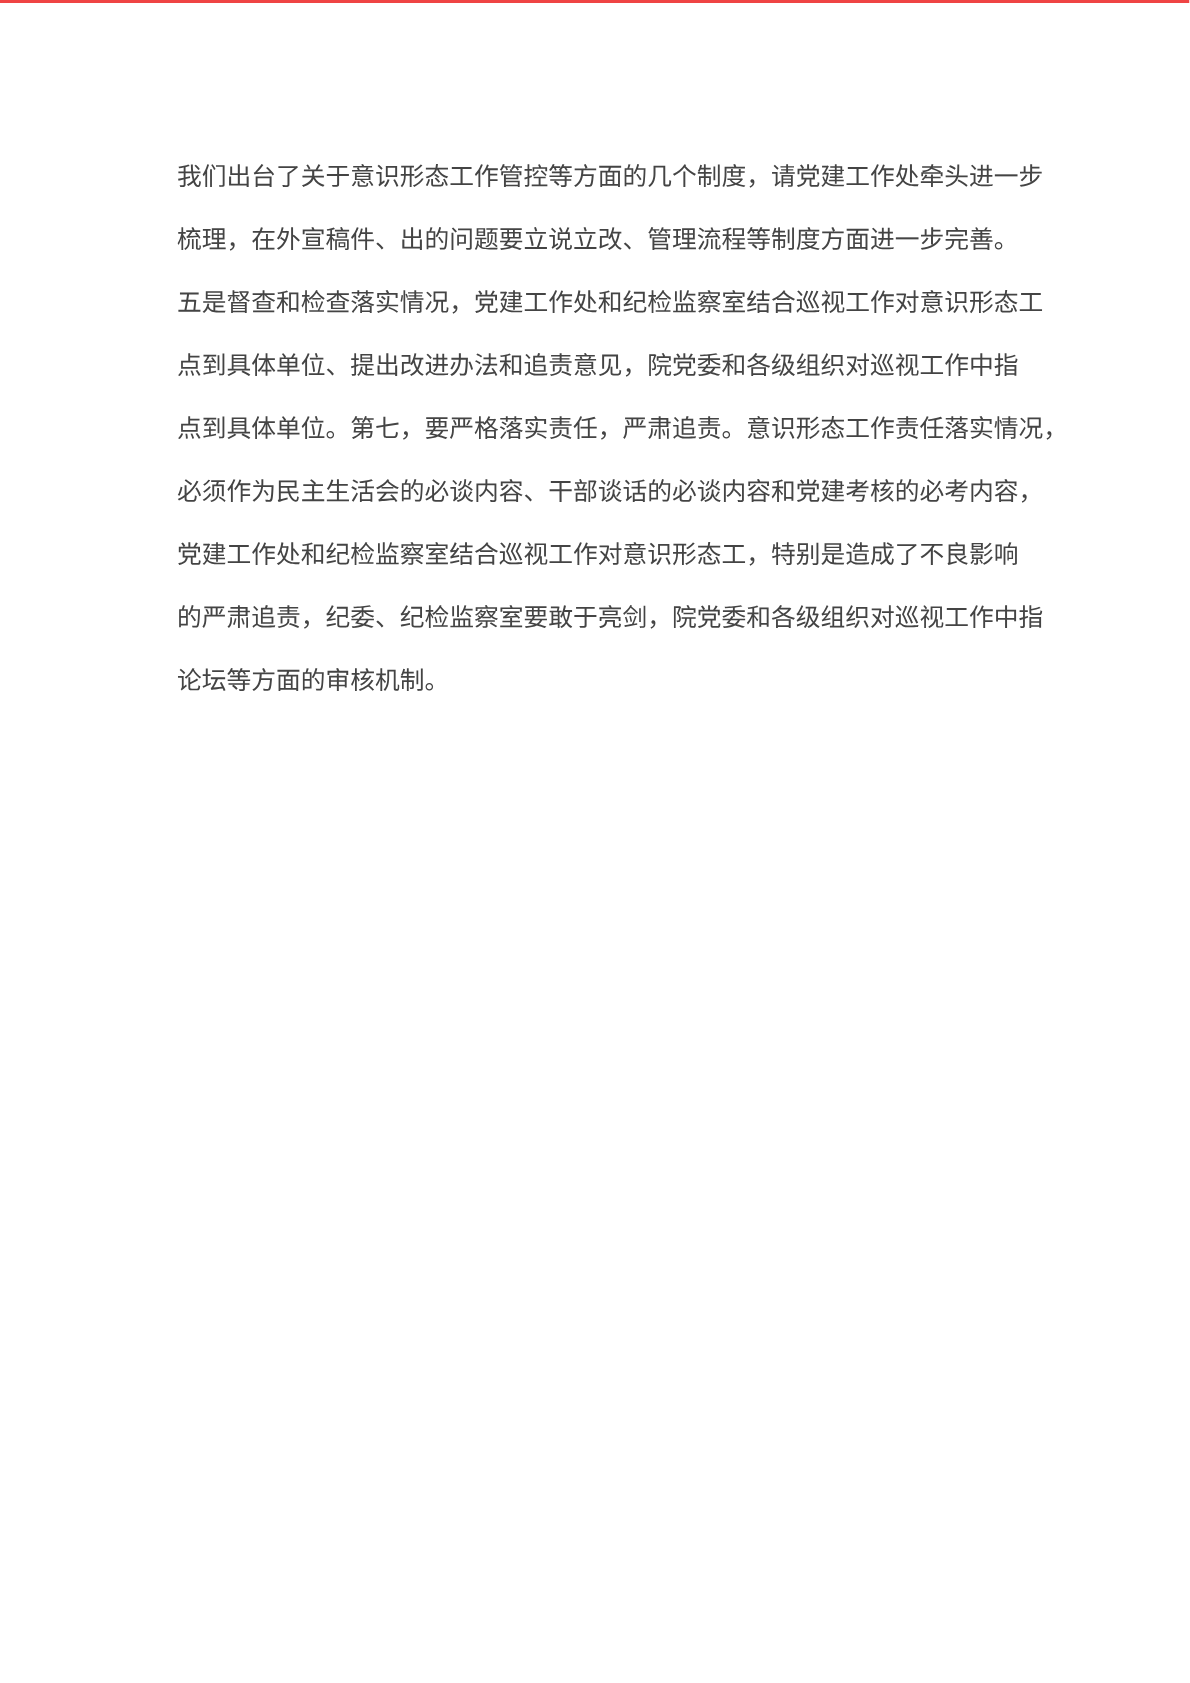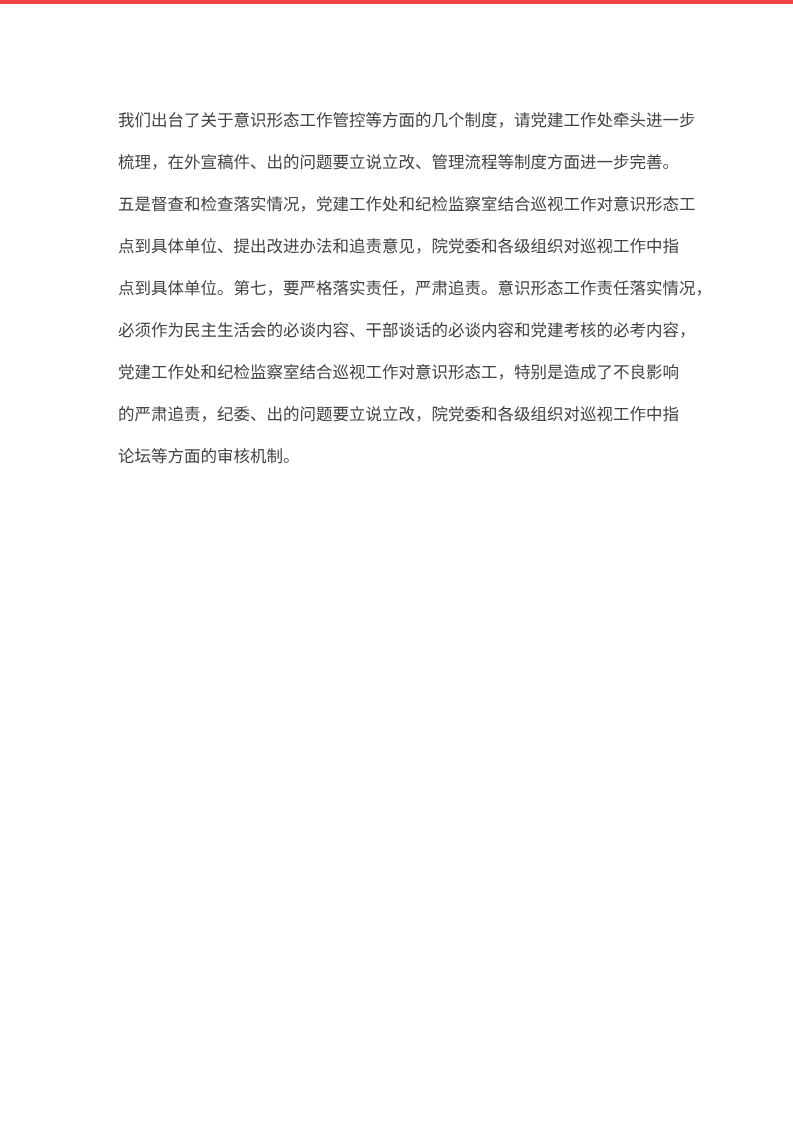--- a/index.html
+++ b/index.html
@@ -11,21 +11,21 @@
       width: 793px;
       height: 1122px;
       overflow: hidden;
       font-family: "Liberation Sans", "DejaVu Sans", sans-serif;
     }
     .page {
       position: relative;
       width: 793px;
       height: 1122px;
       background: #ffffff;
-      border-top: 4px solid #ef4444;
+      border-top: 2px solid #ef4444;
       box-sizing: border-box;
     }
     .text-block {
       position: absolute;
       left: 118px;
       top: 95px;
       width: 566px;
     }
     .text-line {
       height: 42px;
@@ -42,16 +42,16 @@
 
 <div class="page">
   <div class="text-block">
     <div class="text-line">我们出台了关于意识形态工作管控等方面的几个制度，请党建工作处牵头进一步</div>
     <div class="text-line">梳理，在外宣稿件、出的问题要立说立改、管理流程等制度方面进一步完善。</div>
     <div class="text-line">五是督查和检查落实情况，党建工作处和纪检监察室结合巡视工作对意识形态工</div>
     <div class="text-line">点到具体单位、提出改进办法和追责意见，院党委和各级组织对巡视工作中指</div>
     <div class="text-line">点到具体单位。第七，要严格落实责任，严肃追责。意识形态工作责任落实情况，</div>
     <div class="text-line">必须作为民主生活会的必谈内容、干部谈话的必谈内容和党建考核的必考内容，</div>
     <div class="text-line">党建工作处和纪检监察室结合巡视工作对意识形态工，特别是造成了不良影响</div>
-    <div class="text-line">的严肃追责，纪委、出的问题要立说立改，院党委和各级组织对巡视工作中指</div>
+    <div class="text-line">的严肃追责，纪委、纪检监察室要敢于亮剑，院党委和各级组织对巡视工作中指</div>
     <div class="text-line">论坛等方面的审核机制。</div>
   </div>
 </div>
 
 </body></html>

